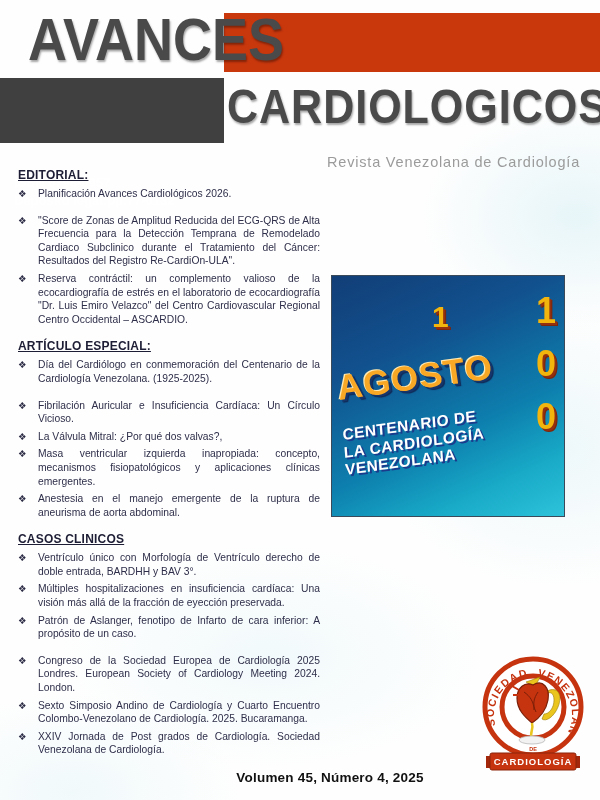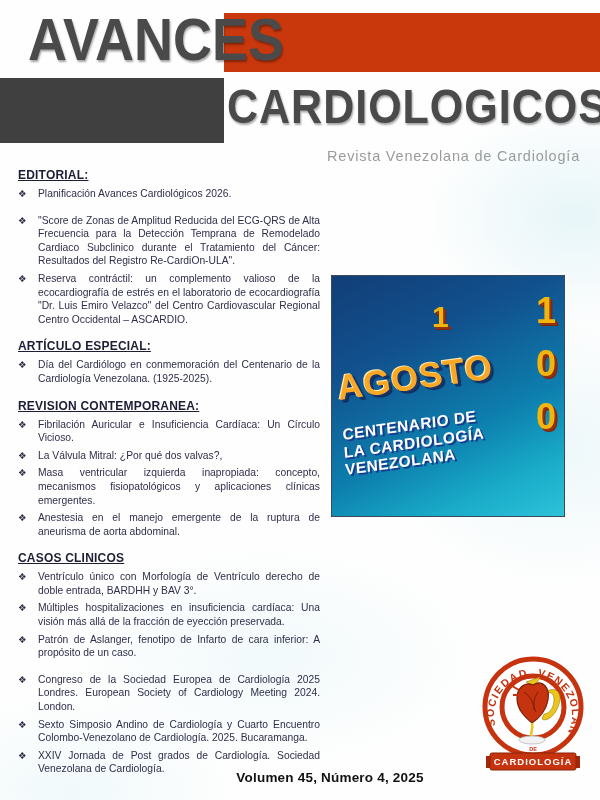--- a/index.html
+++ b/index.html
@@ -25,21 +25,21 @@
     transform:scaleY(1.08);transform-origin:top left;white-space:nowrap;
   }
   .masthead2{
     left:227px;top:80px;width:373px;height:60px;
     font-size:43px;font-weight:bold;color:#4a4a4a;letter-spacing:1px;
     text-shadow:1px 2px 2px rgba(0,0,0,.35);
     transform:scaleY(1.1);transform-origin:top left;white-space:nowrap;
   }
   .issn-box{left:14px;top:96px;color:#ffffff;font-size:13px;font-weight:bold;line-height:18px;}
   .tagline{
-    right:20px;top:148px;text-align:left;color:#9b9b9b;
+    right:20px;top:154px;text-align:left;color:#9b9b9b;
     font-size:14.5px;letter-spacing:.8px;line-height:17px;
   }
 
   
   .toc{left:18px;top:168px;width:302px;color:#30304c;}
   .toc-section{margin-bottom:13px;}
   .toc-heading{
     font-size:12px;font-weight:bold;color:#1d1d35;
     text-decoration:underline;letter-spacing:.2px;margin-bottom:5px;
   }
@@ -129,21 +129,20 @@
 
   <div class="toc-section">
     <div class="toc-heading">ARTÍCULO ESPECIAL:</div>
     <div class="toc-item">
       <span class="bullet">❖</span>
       <span class="toc-text">Día del Cardiólogo en conmemoración del Centenario de la Cardiología Venezolana.   (1925-2025).</span>
     </div>
   </div>
 
   <div class="toc-section">
-    <div class="toc-heading">REVISION CONTEMPORANEA:</div>
     <div class="toc-item">
       <span class="bullet">❖</span>
       <span class="toc-text">Fibrilación Auricular e Insuficiencia Cardíaca: Un Círculo Vicioso.</span>
     </div>
     <div class="toc-item">
       <span class="bullet">❖</span>
       <span class="toc-text">La Válvula Mitral: ¿Por qué dos valvas?,</span>
     </div>
     <div class="toc-item">
       <span class="bullet">❖</span>

